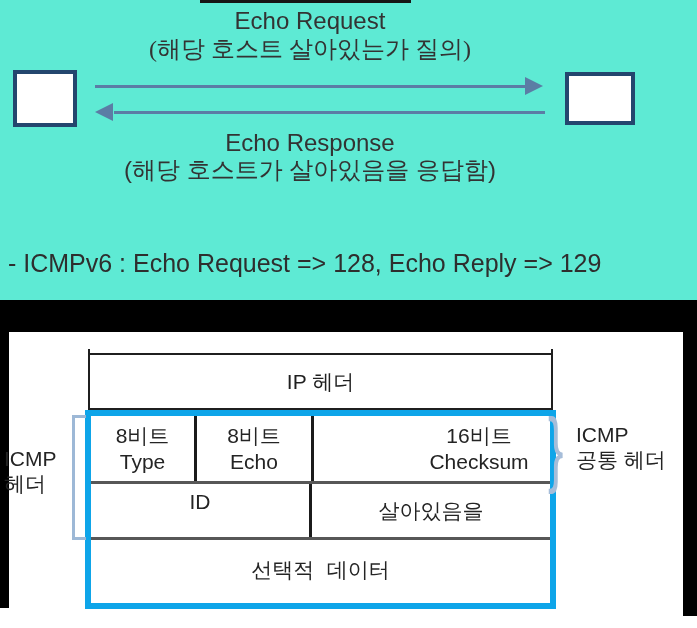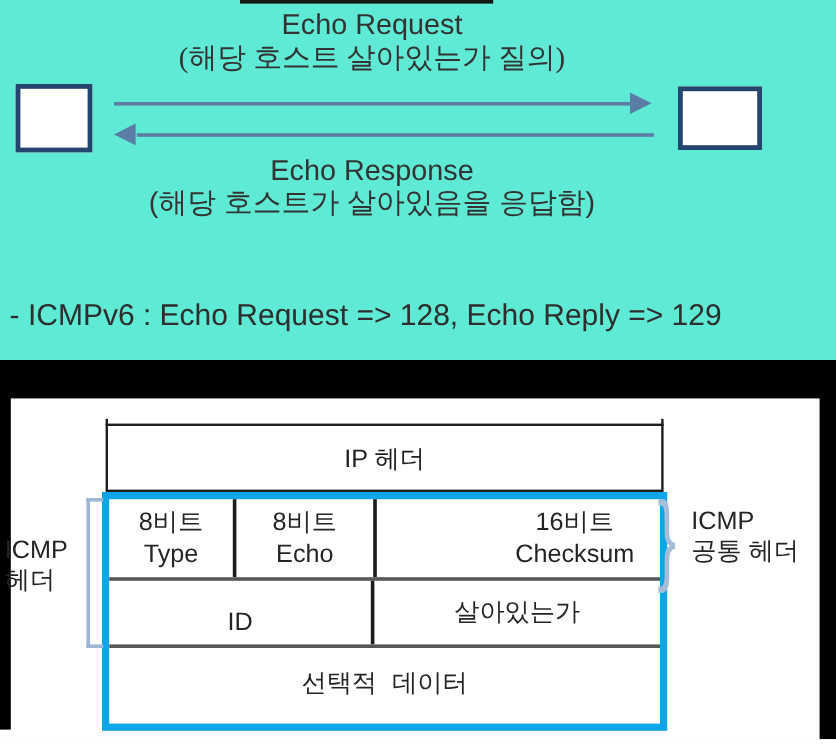--- a/index.html
+++ b/index.html
@@ -46,21 +46,21 @@
        font-size:21px;line-height:26px;color:#242424;}
   .r1c1{left:0;top:0;width:103px;height:65px;}
   .r1c2{left:106px;top:0;width:114px;height:65px;}
   .r1c3{left:223px;top:0;width:236px;height:65px;margin-left:47px;}
   .vdiv{background:#1b1b1b;width:3px;}
   .vd1{left:103px;top:0;height:65px;}
   .vd2{left:220px;top:0;height:65px;}
   .hline{left:0;width:459px;height:3px;background:#575757;}
   .hl1{top:65px;}
   .hl2{top:121px;}
-  .r2c1{left:0;top:76px;width:218px;height:53px;}
+  .r2c1{left:0;top:59px;width:218px;height:53px;}
   .r2c2{left:221px;top:68px;width:238px;height:53px;}
   .vd3{left:218px;top:68px;height:53px;}
   .r3{left:0;top:124px;width:459px;height:63px;font-family:Liberation Mono, monospace;}
   .lbracket{left:72px;top:115px;width:11px;height:119px;
             border-left:3px solid #9db8d6;border-top:3px solid #9db8d6;border-bottom:3px solid #9db8d6;}
   .side-label{text-align:left;font-size:21px;line-height:25px;color:#242424;}
   .llabel{left:4px;top:146px;width:66px;}
   .rbrace{left:548px;top:116px;width:30px;height:66px;font-size:84px;line-height:64px;
           color:#a6bdd9;transform:scaleX(.55);transform-origin:left center;font-weight:400;}
   .rlabel{left:576px;top:122px;width:112px;}
@@ -116,21 +116,21 @@
       <div class="bb vdiv vd2"></div>
       <div class="bb row r1c3">
         <div><span>16비트</span><br>
              <span>Checksum</span></div>
       </div>
 
       <div class="bb hline hl1"></div>
 
       <div class="bb row r2c1">ID</div>
       <div class="bb vdiv vd3"></div>
-      <div class="bb row r2c2">살아있는가</div>
+      <div class="bb row r2c2">살아있음을</div>
 
       <div class="bb hline hl2"></div>
 
       <div class="bb row r3">선택적 데이터</div>
     </div>
 
     <div class="abs lbracket"></div>
     <div class="abs side-label llabel">
       <div>ICMP</div>
       <div>헤더</div>

